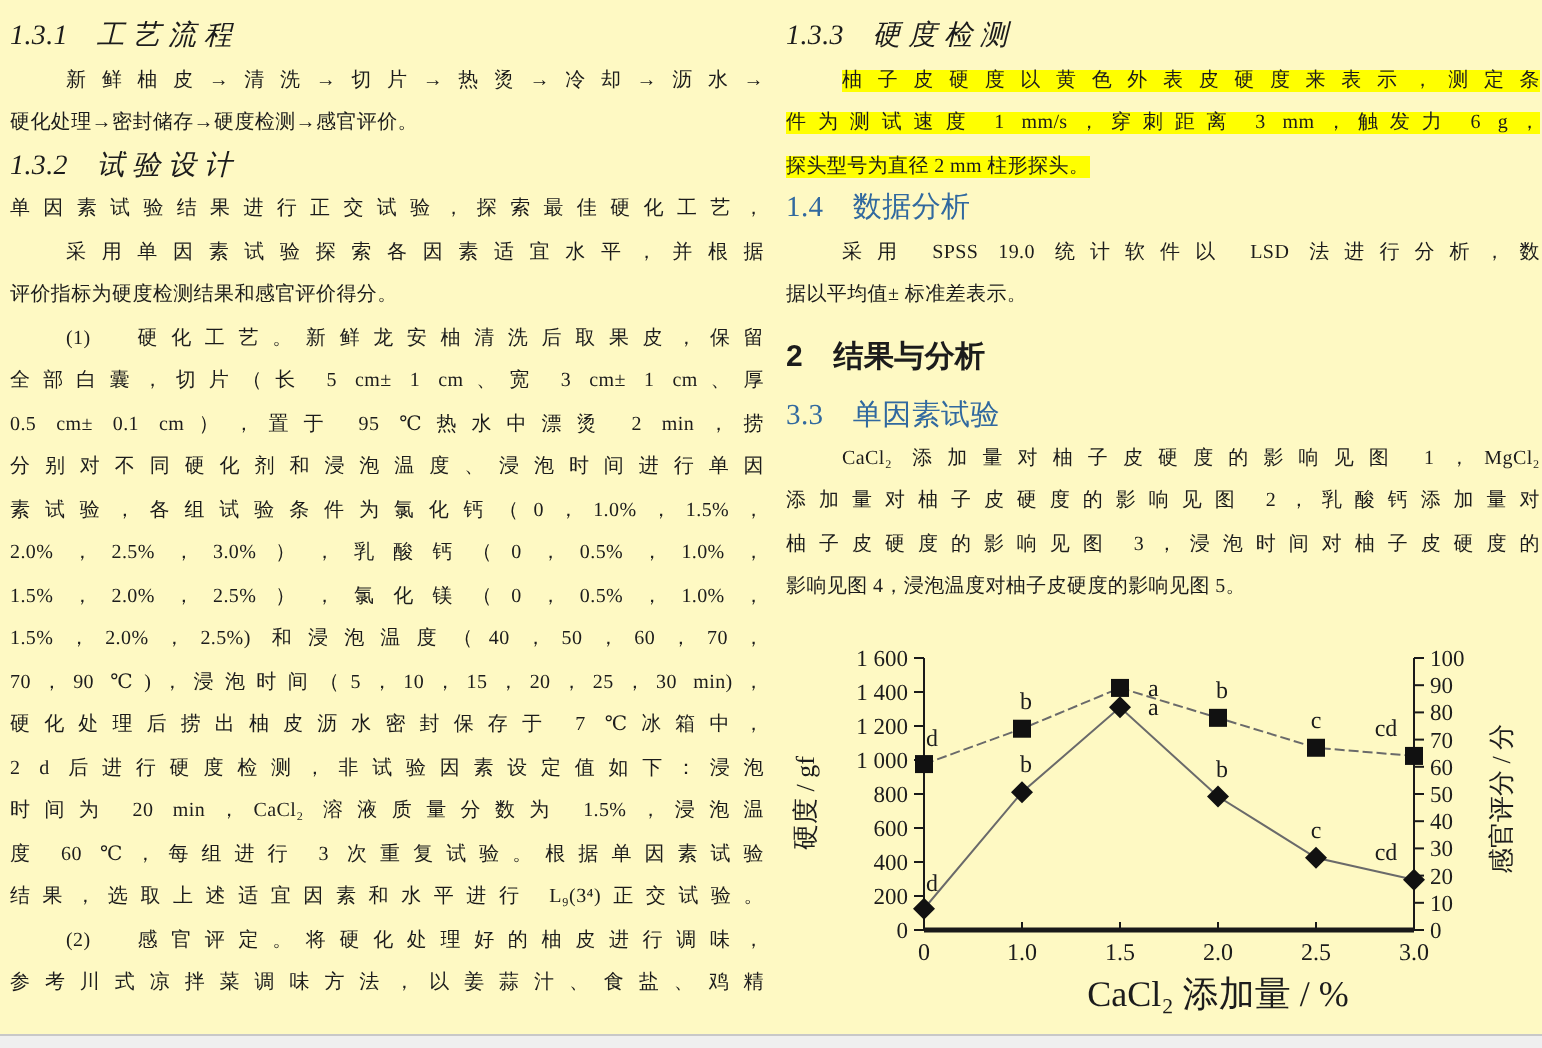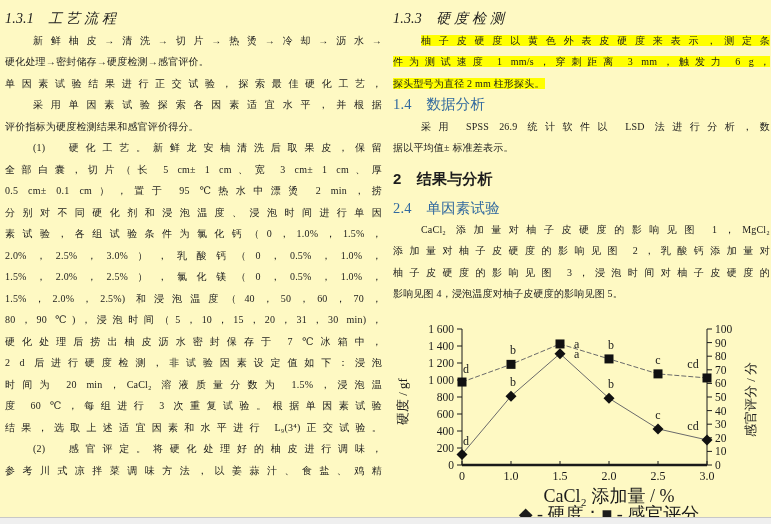--- a/index.html
+++ b/index.html
@@ -36,50 +36,51 @@
   svg text{font-family:"Liberation Serif","DejaVu Serif",serif;}
 </style>
 </head>
 <body>
 
 <div class="page">
   <div class="col col-left" id="left-col">
       <div class="tline kai"><span>1.3.1　工 艺 流 程</span></div>
       <div class="tline indent justify"><span>新鲜柚皮→清洗→切片→热烫→冷却→沥水→</span></div>
       <div class="tline"><span>硬化处理→密封储存→硬度检测→感官评价。</span></div>
+      <div class="tline kai"><span>1.3.2　试 验 设 计</span></div>
       <div class="tline justify"><span>单因素试验结果进行正交试验，探索最佳硬化工艺，</span></div>
       <div class="tline indent justify"><span>采用单因素试验探索各因素适宜水平，并根据</span></div>
       <div class="tline"><span>评价指标为硬度检测结果和感官评价得分。</span></div>
       <div class="tline indent justify"><span>(1)　硬化工艺。新鲜龙安柚清洗后取果皮，保留</span></div>
       <div class="tline justify"><span>全部白囊，切片（长 5 cm± 1 cm、宽 3 cm± 1 cm、厚</span></div>
       <div class="tline justify"><span>0.5 cm± 0.1 cm），置于 95 ℃热水中漂烫 2 min，捞</span></div>
       <div class="tline justify"><span>分别对不同硬化剂和浸泡温度、浸泡时间进行单因</span></div>
       <div class="tline justify"><span>素试验，各组试验条件为氯化钙（0，1.0%，1.5%，</span></div>
       <div class="tline justify"><span>2.0%，2.5%，3.0%），乳酸钙（0，0.5%，1.0%，</span></div>
       <div class="tline justify"><span>1.5%，2.0%，2.5%），氯化镁（0，0.5%，1.0%，</span></div>
       <div class="tline justify"><span>1.5%，2.0%，2.5%) 和浸泡温度（40，50，60，70，</span></div>
-      <div class="tline justify"><span>80，90 ℃)，浸泡时间（5，10，15，20，31，30 min)，</span></div>
+      <div class="tline justify"><span>70，90 ℃)，浸泡时间（5，10，15，20，25，30 min)，</span></div>
       <div class="tline justify"><span>硬化处理后捞出柚皮沥水密封保存于 7 ℃冰箱中，</span></div>
       <div class="tline justify"><span>2 d 后进行硬度检测，非试验因素设定值如下：浸泡</span></div>
       <div class="tline justify"><span>时间为 20 min，CaCl₂ 溶液质量分数为 1.5%，浸泡温</span></div>
       <div class="tline justify"><span>度 60 ℃，每组进行 3 次重复试验。根据单因素试验</span></div>
       <div class="tline justify"><span>结果，选取上述适宜因素和水平进行 L₉(3⁴)正交试验。</span></div>
       <div class="tline indent justify"><span>(2)　感官评定。将硬化处理好的柚皮进行调味，</span></div>
       <div class="tline justify"><span>参考川式凉拌菜调味方法，以姜蒜汁、食盐、鸡精</span></div>
     </div>
   <div class="col col-right" id="right-col">
       <div class="tline kai"><span>1.3.3　硬 度 检 测</span></div>
       <div class="tline indent justify"><span class="hl">柚子皮硬度以黄色外表皮硬度来表示，测定条</span></div>
       <div class="tline justify"><span class="hl">件为测试速度 1 mm/s，穿刺距离 3 mm，触发力 6 g，</span></div>
       <div class="tline"><span class="hl">探头型号为直径 2 mm 柱形探头。</span></div>
       <div class="tline blue"><span>1.4　数据分析</span></div>
-      <div class="tline indent justify"><span>采用 SPSS 26.9 统计软件以 LSD 法进行分析，数</span></div>
+      <div class="tline indent justify"><span>采用 SPSS 19.0 统计软件以 LSD 法进行分析，数</span></div>
       <div class="tline"><span>据以平均值± 标准差表示。</span></div>
       <div class="tline bold"><span>2　结果与分析</span></div>
-      <div class="tline blue2"><span>2.4　单因素试验</span></div>
+      <div class="tline blue2"><span>3.3　单因素试验</span></div>
       <div class="tline indent justify"><span>CaCl₂ 添加量对柚子皮硬度的影响见图 1，MgCl₂</span></div>
       <div class="tline justify"><span>添加量对柚子皮硬度的影响见图 2，乳酸钙添加量对</span></div>
       <div class="tline justify"><span>柚子皮硬度的影响见图 3，浸泡时间对柚子皮硬度的</span></div>
       <div class="tline"><span>影响见图 4，浸泡温度对柚子皮硬度的影响见图 5。</span></div>
       <div class="chart-wrap"><svg width="377" height="170" viewBox="0 0 377 170">
           <line x1="69" y1="16" x2="69" y2="152" stroke="#1a1a1a" stroke-width="1"></line>
           <line x1="314" y1="16" x2="314" y2="152" stroke="#1a1a1a" stroke-width="1"></line>
           <line x1="69" y1="152" x2="314" y2="152" stroke="#1a1a1a" stroke-width="2.6"></line>
           <line x1="64" y1="152" x2="69" y2="152" stroke="#1a1a1a" stroke-width="1"></line>
           <text x="61" y="156" font-size="11.5" fill="#1c1c1c" text-anchor="end">0</text>
@@ -154,16 +155,16 @@
           <rect x="113.5" y="46.86" width="9" height="9" fill="#111"></rect>
           <text x="120" y="41.36" font-size="12" fill="#1c1c1c" text-anchor="middle">b</text>
           <rect x="162.5" y="26.459999999999994" width="9" height="9" fill="#111"></rect>
           <text x="181" y="34.959999999999994" font-size="12" fill="#1c1c1c" text-anchor="start">a</text>
           <rect x="211.5" y="41.42" width="9" height="9" fill="#111"></rect>
           <text x="218" y="35.92" font-size="12" fill="#1c1c1c" text-anchor="middle">b</text>
           <rect x="260.5" y="56.379999999999995" width="9" height="9" fill="#111"></rect>
           <text x="265" y="50.879999999999995" font-size="12" fill="#1c1c1c" text-anchor="middle">c</text>
           <rect x="309.5" y="60.459999999999994" width="9" height="9" fill="#111"></rect>
           <text x="300" y="54.959999999999994" font-size="12" fill="#1c1c1c" text-anchor="middle">cd</text>
-        </svg><div class="chart-caption">CaCl₂ 添加量 / %</div><div class="chart-caption">◆ - 硬度；■ - 感官评分</div></div>
+        </svg><div class="chart-caption">CaCl₂ 添加量 / %</div></div>
     </div>
   <div class="bottom-bar"></div>
 </div>
 
 </body></html>

